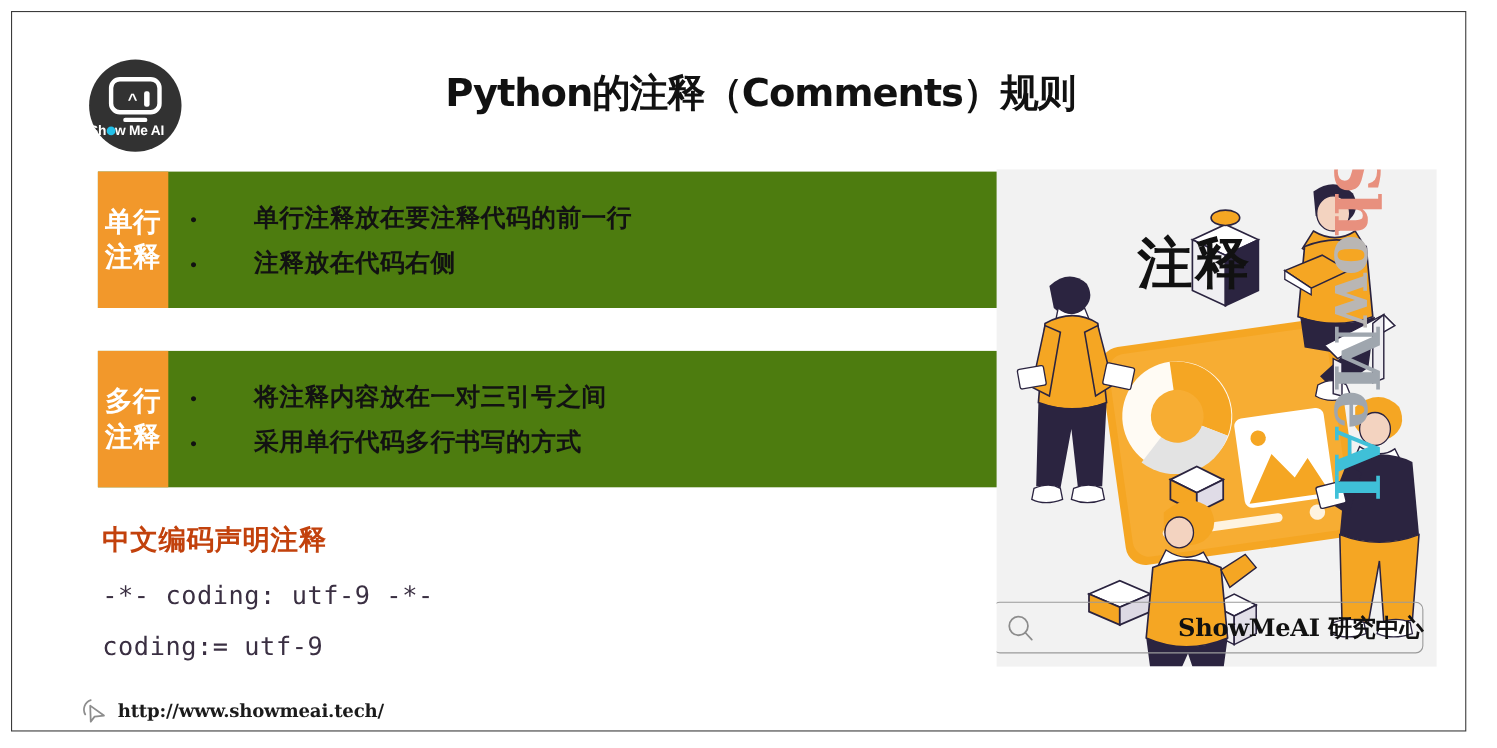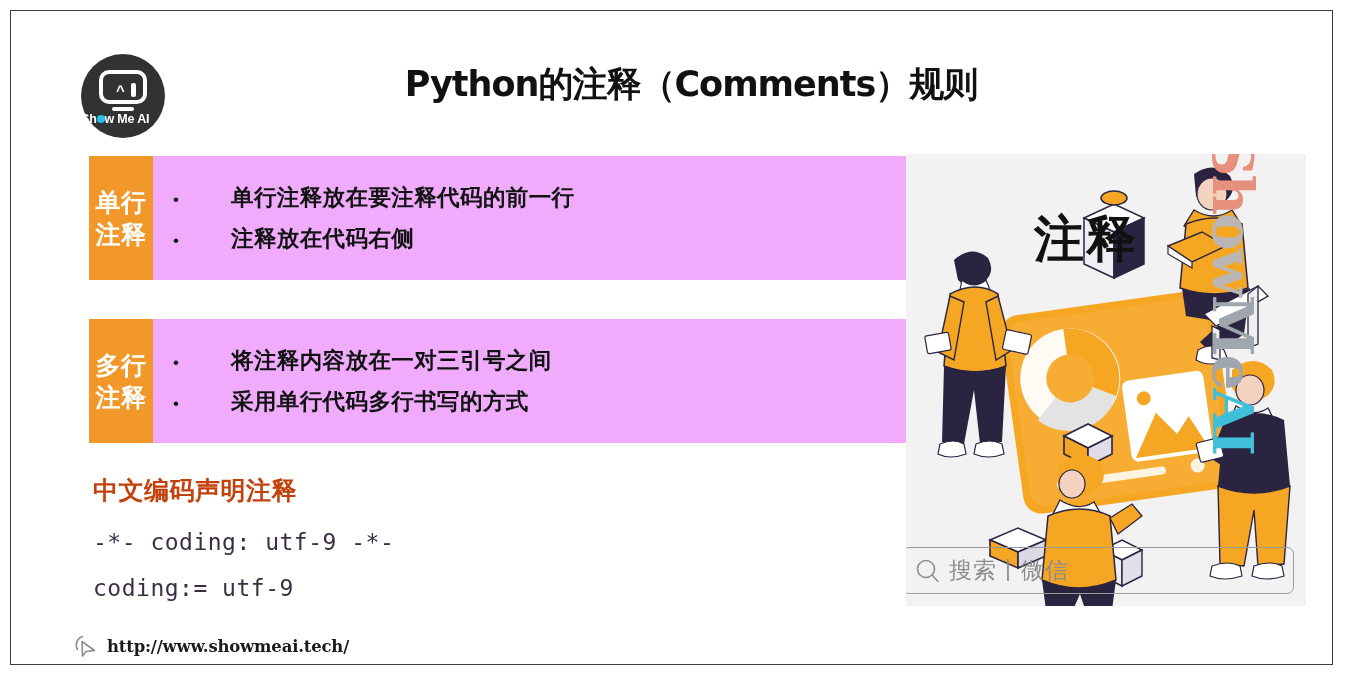--- a/index.html
+++ b/index.html
@@ -112,21 +112,21 @@
     white-space: nowrap;
     font-family: "DejaVu Sans", "Liberation Sans", sans-serif;
   }
 
   
   .block {
     position: absolute;
     left: 78px;
     width: 911px;
     display: flex;
-    background: #f0abfc;
+    background: #4d7c0f;
   }
   #block-1 { top: 145px; height: 124px; }
   #block-2 { top: 308px; height: 124px; }
 
   .block-tab {
     width: 64px;
     flex: 0 0 64px;
     background: #f2982b;
     color: #ffffff;
     display: flex;
@@ -440,17 +440,17 @@
 
     <div class="panel-title">注释</div>
 
     <div class="vertical-brand"><span class="vb-1">Sh</span><span class="vb-2">ow</span><span class="vb-3">Me</span><span class="vb-4">AI</span></div>
 
     <div class="search-bar">
       <svg width="26" height="26" viewBox="0 0 26 26">
         <circle cx="11" cy="11" r="8.5" stroke="#8d8d8d" stroke-width="1.6" fill="none"></circle>
         <line x1="17" y1="17" x2="23" y2="23.5" stroke="#8d8d8d" stroke-width="1.6" stroke-linecap="round"></line>
       </svg>
-      <span class="search-label">搜索丨微信</span>
+      <span class="search-brand">ShowMeAI 研究中心</span>
     </div>
   </div>
 
 </div>
 
 </body></html>

